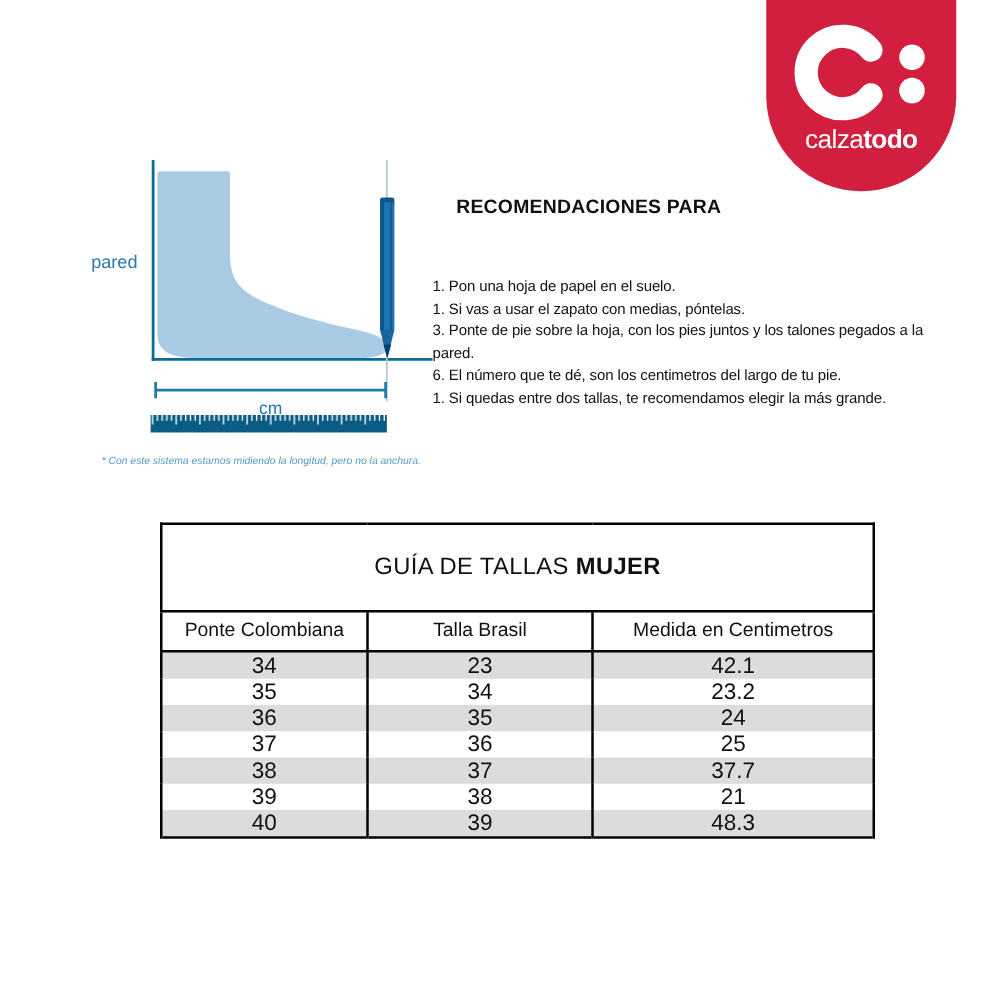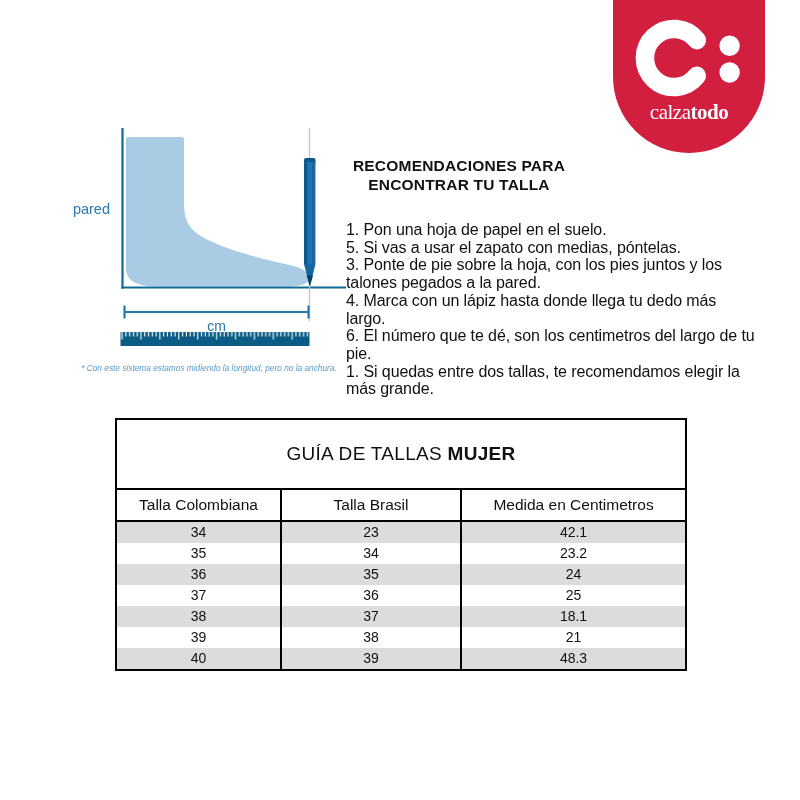--- a/index.html
+++ b/index.html
@@ -1,50 +1,50 @@
 <!DOCTYPE html>
 <html><head>
 <meta charset="utf-8">
 <style>
   html,body{margin:0;padding:0;background:#fff;}
   .stage{position:relative;width:800px;height:800px;background:#fff;overflow:hidden;
          font-family:"Liberation Sans",sans-serif;}
 
   
   .logo{position:absolute;left:613px;top:0;width:152px;height:153px;
-        background:#d21f3f;border-radius:0 0 76px 76px;font-family:Liberation Serif, serif;}
+        background:#d21f3f;border-radius:0 0 76px 76px;}
   .logo svg{position:absolute;left:50%;top:15px;transform:translateX(-50%);}
   .brand{position:absolute;left:0;top:100px;width:100%;text-align:center;
          color:#fff;font-size:21px;letter-spacing:-0.5px;}
   .brand .reg{font-weight:400;}
   .brand b{font-weight:700;}
 
   
   .illu{position:absolute;left:60px;top:125px;}
 
   
-  .reco-title{position:absolute;left:346px;top:157px;width:226px;margin:0;
+  .reco-title{position:absolute;left:358px;top:157px;width:226px;margin:0;
               text-align:center;font-size:15.5px;font-weight:700;line-height:18.5px;
               letter-spacing:0.2px;color:#111;}
   .steps{position:absolute;left:346px;top:221px;width:414px;
-         font-size:16px;line-height:17.7px;letter-spacing:-0.1px;color:#111;}
+         font-size:12px;line-height:17.7px;letter-spacing:-0.1px;color:#111;}
   .step{margin:0;}
 
   
-  .size-table{position:absolute;left:115px;top:418px;width:570px;
+  .size-table{position:absolute;left:128px;top:418px;width:570px;
               border-collapse:collapse;border:2.5px solid #000;background:#fff;
               table-layout:fixed;}
   .size-table col.c1{width:165px;}
   .size-table col.c2{width:180px;}
   .size-table col.c3{width:225px;}
   .size-table th,.size-table td{text-align:center;padding:0;font-weight:400;color:#111;}
   .title-cell{height:68px;font-size:19px;letter-spacing:0.3px;border-bottom:2.5px solid #000;}
   .title-cell b{font-weight:700;}
   .head-row th{height:30px;font-size:15.5px;border:2.5px solid #000;}
-  .size-table tbody td{height:21px;line-height:21px;font-size:14px;
+  .size-table tbody td{height:21px;line-height:21px;font-size:18px;
                        border-left:2.5px solid #000;border-right:2.5px solid #000;}
   .size-table tbody tr.shade{background:#dcdcdc;}
 </style>
 </head>
 <body>
 
 <div class="stage">
 
   <div class="logo">
     <svg width="116" height="86" viewBox="0 0 100 74" aria-hidden="true">
@@ -96,43 +96,42 @@
     <text x="156.5" y="206" text-anchor="middle" font-size="14" fill="#2377ad">cm</text>
 
     <g>
       <rect x="60.5" y="207" width="189" height="14" fill="#0b5c84"></rect>
       <rect x="60.5" y="207" width="189" height="14" fill="url(#rticks)"></rect>
     </g>
 
     <text x="149" y="246" text-anchor="middle" font-size="8.3" font-style="italic" fill="#579bc7">* Con este sistema estamos midiendo la longitud, pero no la anchura.</text>
   </svg>
 
-  <h2 class="reco-title"><span>RECOMENDACIONES PARA</span><br><span>ENCONTRAR TU TALLA</span></h2>
+  <h2 class="reco-title"><span>RECOMENDACIONES PARA</span><br></h2>
 
   <div class="steps">
       <div class="step">1. Pon una hoja de papel en el suelo.</div>
-      <div class="step">5. Si vas a usar el zapato con medias, póntelas.</div>
+      <div class="step">1. Si vas a usar el zapato con medias, póntelas.</div>
       <div class="step">3. Ponte de pie sobre la hoja, con los pies juntos y los talones pegados a la pared.</div>
-      <div class="step">4. Marca con un lápiz hasta donde llega tu dedo más largo.</div>
       <div class="step">6. El número que te dé, son los centimetros del largo de tu pie.</div>
       <div class="step">1. Si quedas entre dos tallas, te recomendamos elegir la más grande.</div>
     </div>
 
   <table class="size-table">
     <colgroup>
         <col class="c1">
         <col class="c2">
         <col class="c3">
       </colgroup>
     <thead>
       <tr>
         <th colspan="3" class="title-cell"><span>GUÍA DE TALLAS</span> <b>MUJER</b></th>
       </tr>
       <tr class="head-row">
-        <th>Talla Colombiana</th>
+        <th>Ponte Colombiana</th>
         <th>Talla Brasil</th>
         <th>Medida en Centimetros</th>
       </tr>
     </thead>
     <tbody>
         <tr class="shade">
           <td>34</td>
           <td>23</td>
           <td>42.1</td>
         </tr>
@@ -147,21 +146,21 @@
           <td>24</td>
         </tr>
         <tr>
           <td>37</td>
           <td>36</td>
           <td>25</td>
         </tr>
         <tr class="shade">
           <td>38</td>
           <td>37</td>
-          <td>18.1</td>
+          <td>37.7</td>
         </tr>
         <tr>
           <td>39</td>
           <td>38</td>
           <td>21</td>
         </tr>
         <tr class="shade">
           <td>40</td>
           <td>39</td>
           <td>48.3</td>

